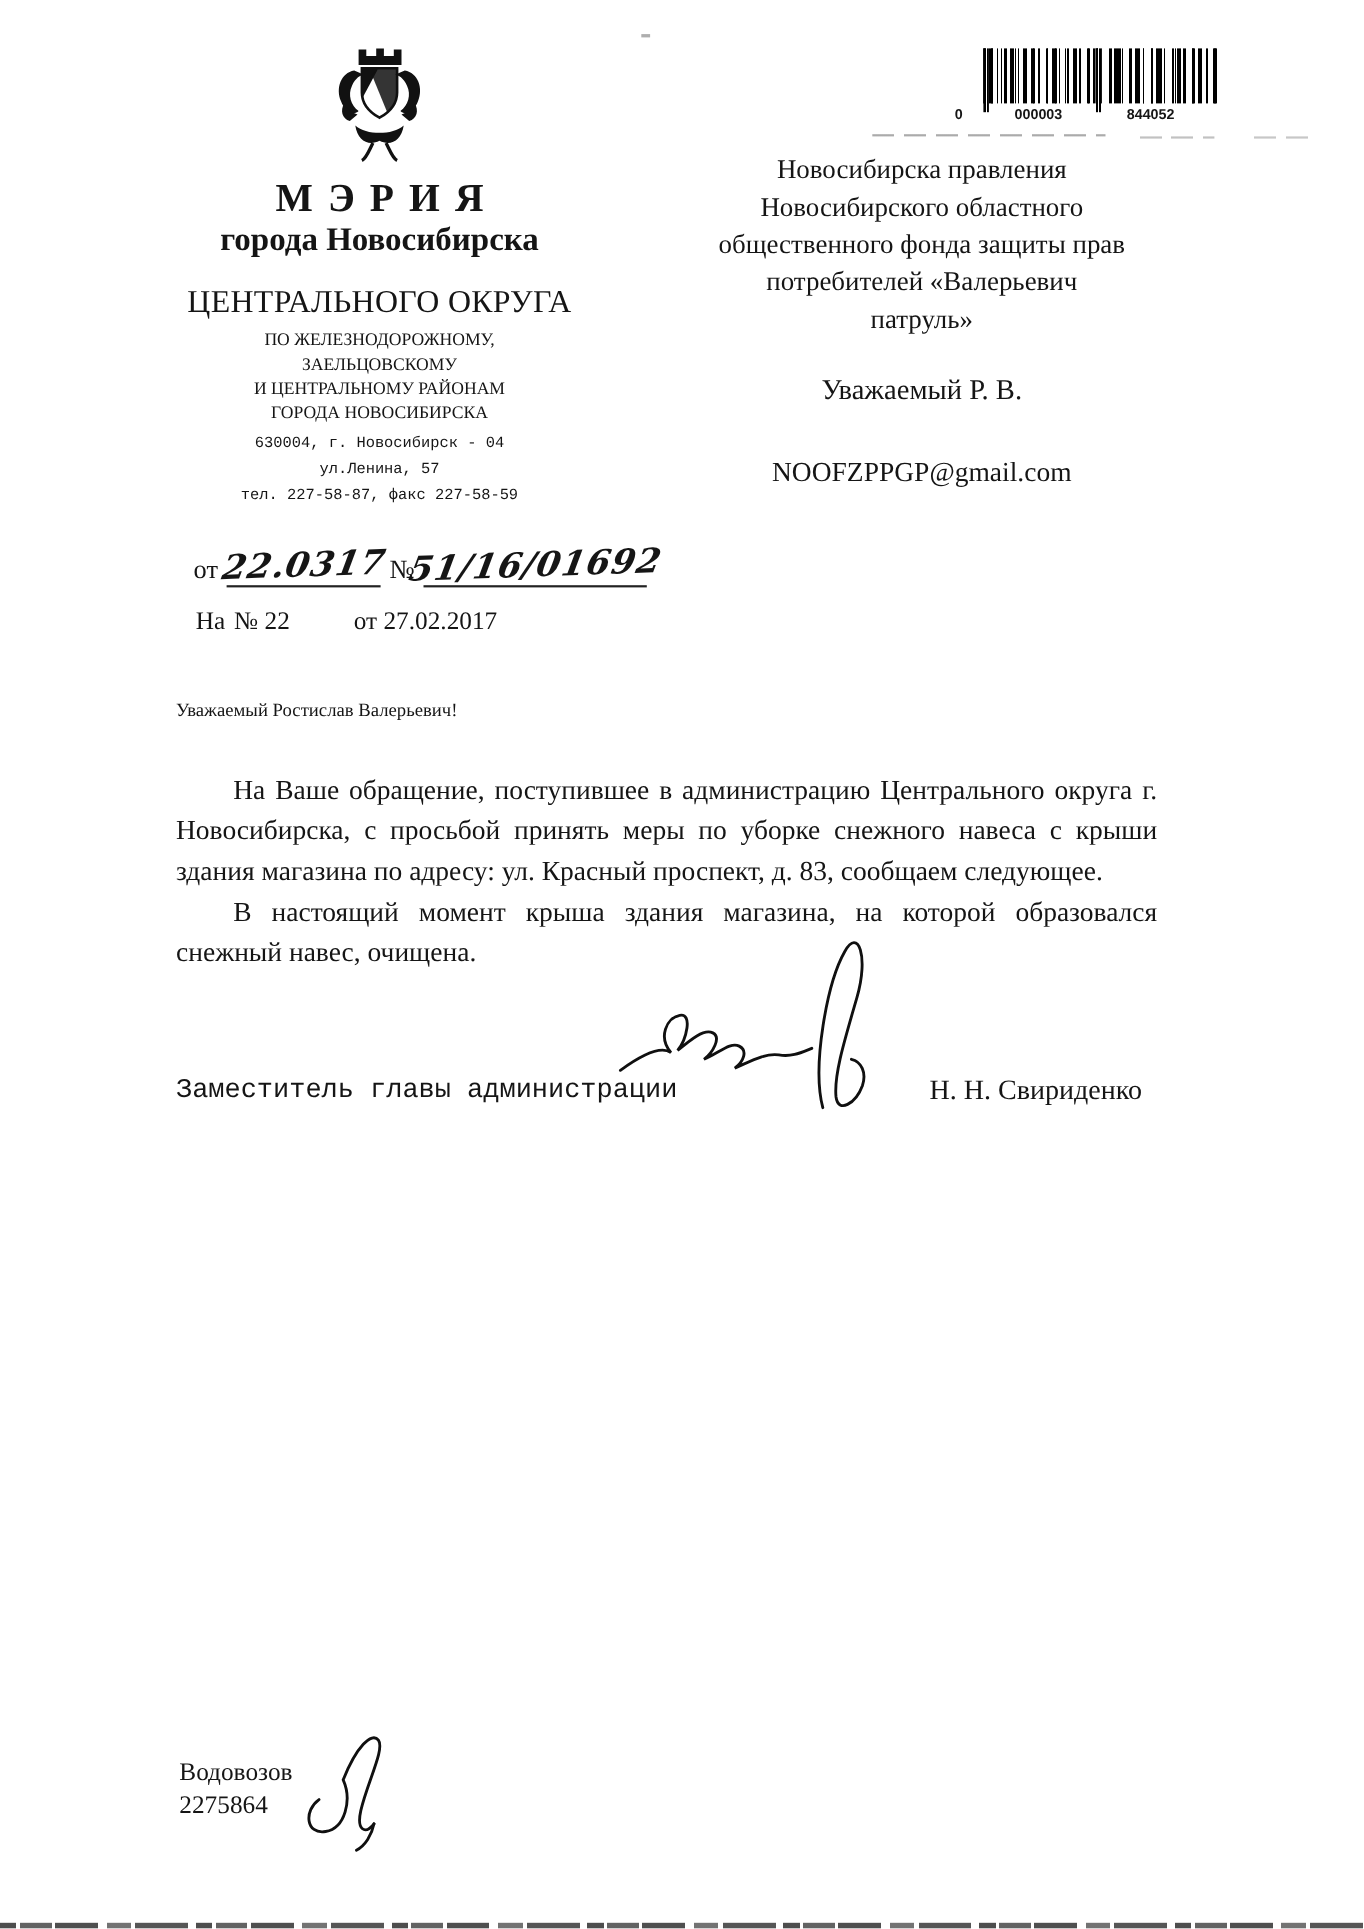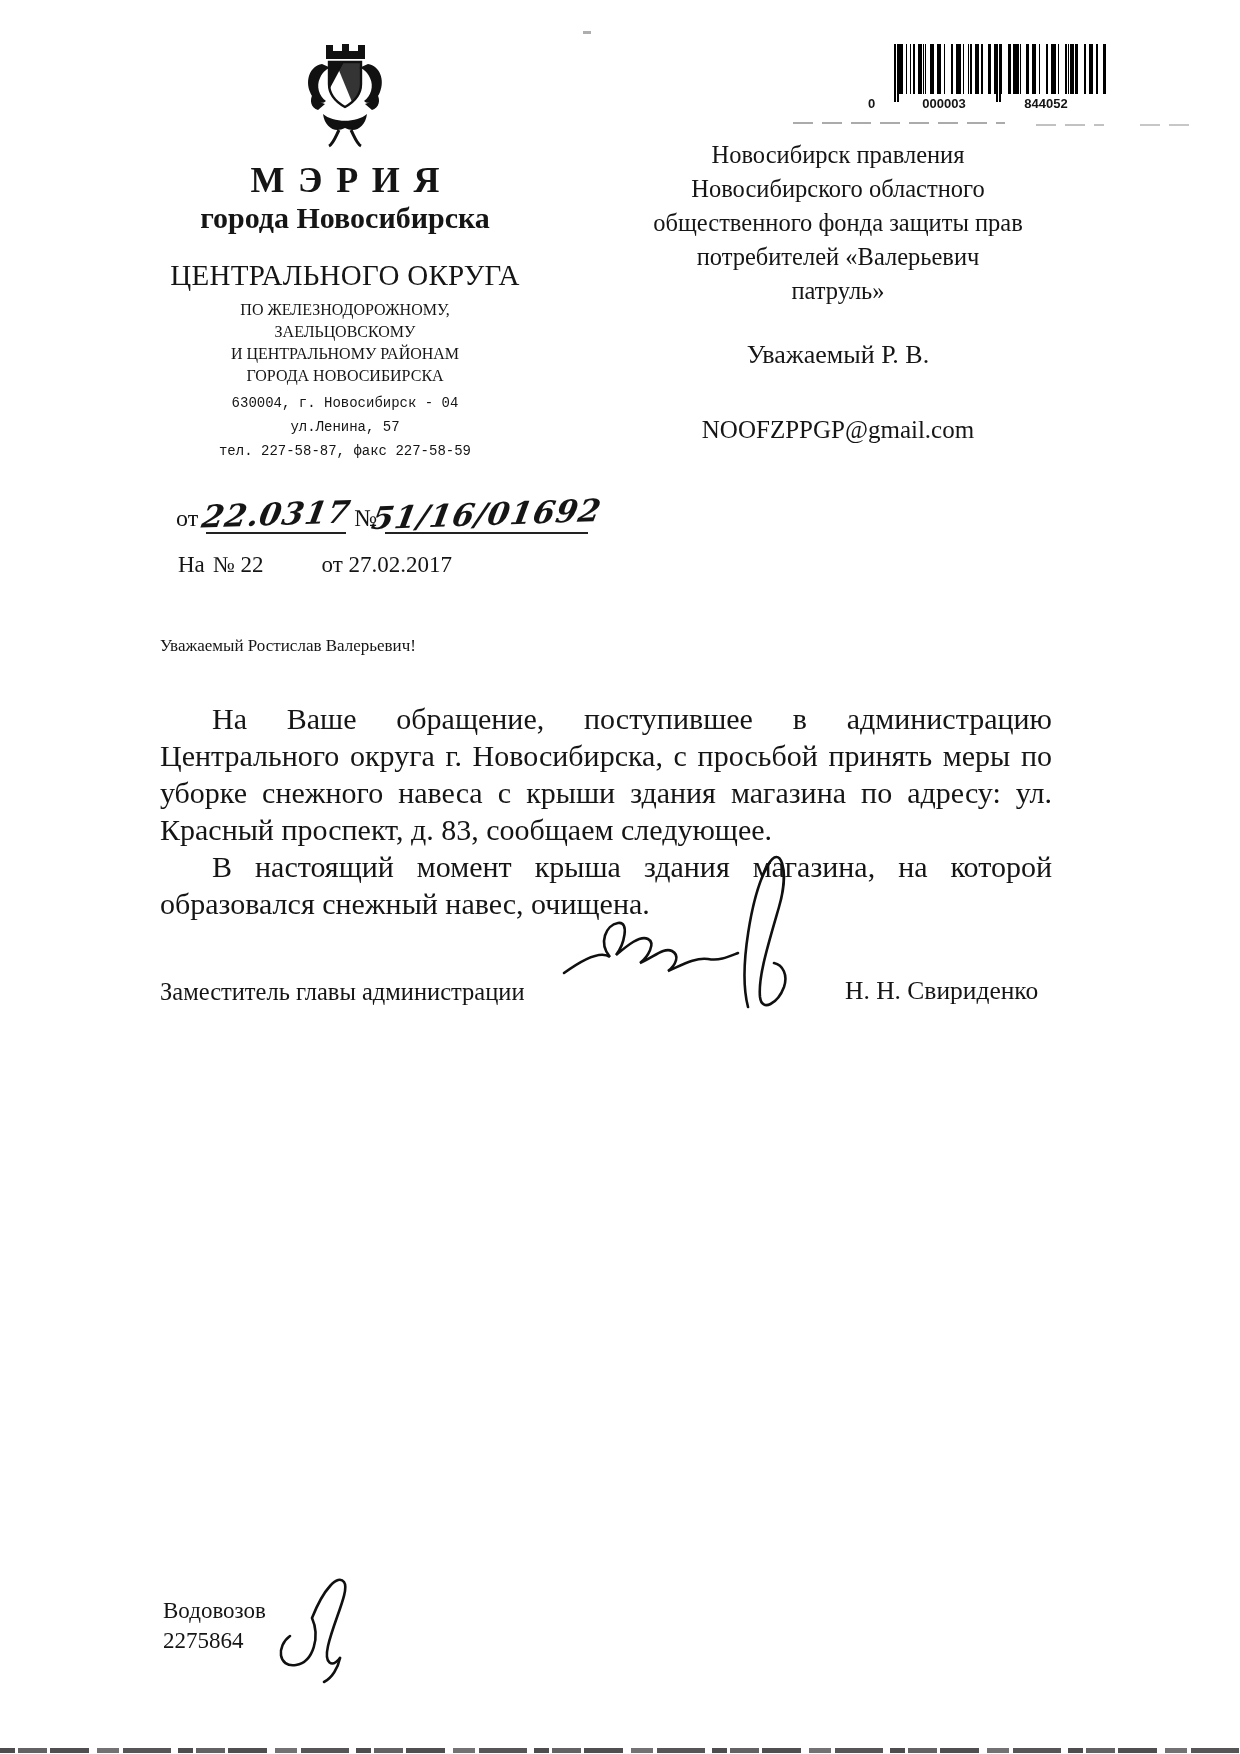--- a/index.html
+++ b/index.html
@@ -97,26 +97,26 @@
       #383838 123px 171px,rgba(0,0,0,0) 171px 178px);
   }
 
   
   .salutation{
     position:absolute;left:160px;top:636px;width:890px;
     text-align:left;font-size:17px;
   }
   .body-text{
     position:absolute;left:160px;top:700px;width:892px;
-    font-size:30px;line-height:37px;text-align:justify;
+    font-size:25px;line-height:37px;text-align:justify;
   }
   .body-text p{margin:0;text-indent:52px;}
 
   
-  .sig-position{position:absolute;left:160px;top:978px;font-size:24.5px;}
+  .sig-position{position:absolute;left:160px;top:978px;font-size:24.5px;font-family:Liberation Mono, monospace;}
   .sig-name{position:absolute;left:845px;top:976px;font-size:25.5px;}
   .sig-main{position:absolute;left:556px;top:845px;}
   .sig-main path, .sig-small path{fill:none;stroke:#101010;stroke-width:2.6;stroke-linecap:round;}
 
   
   .executor{position:absolute;left:163px;top:1596px;font-size:23px;line-height:30px;}
   .sig-small{position:absolute;left:262px;top:1566px;}
 </style>
 </head>
 <body>
@@ -186,21 +186,21 @@
     <div class="bars-guard"></div>
     <div class="bars-guard mid"></div>
     <div class="barcode-digits">
       <span class="d0">0</span>
       <span class="d1">000003</span>
       <span class="d2">844052</span>
     </div>
   </div>
 
   <div class="addressee">
-    <div>Новосибирск правления</div>
+    <div>Новосибирска правления</div>
     <div>Новосибирского областного</div>
     <div>общественного фонда защиты прав</div>
     <div>потребителей «Валерьевич</div>
     <div>патруль»</div>
   </div>
   <div class="addressee-name">Уважаемый Р. В.</div>
   <div class="addressee-email">NOOFZPPGP@gmail.com</div>
 
   <div class="salutation">Уважаемый Ростислав Валерьевич!</div>
   <div class="body-text">

